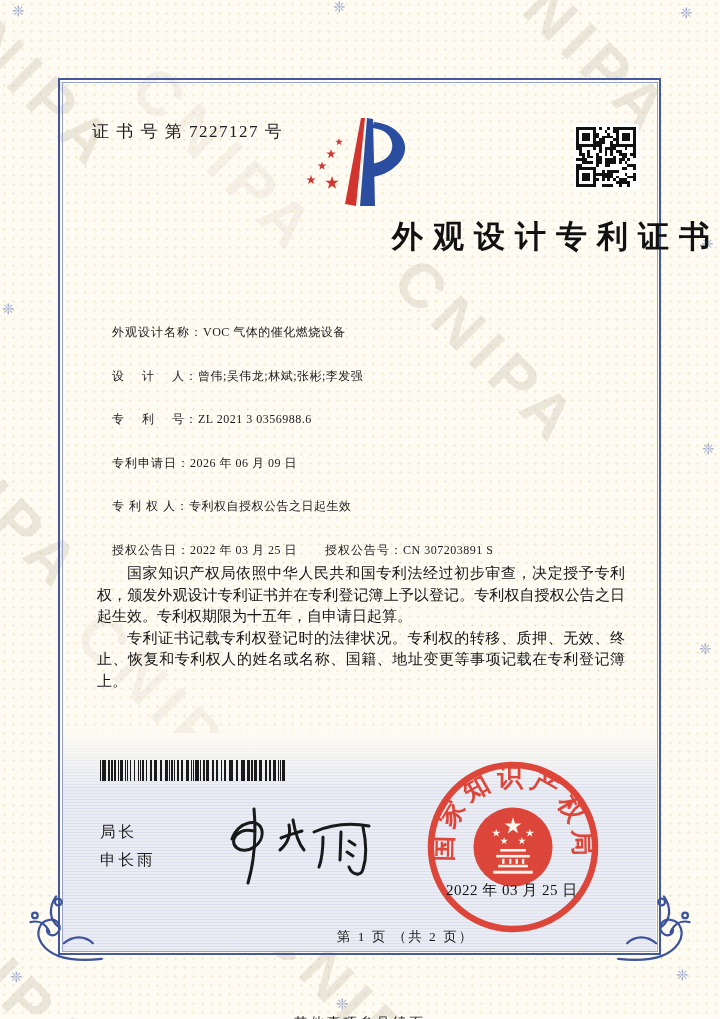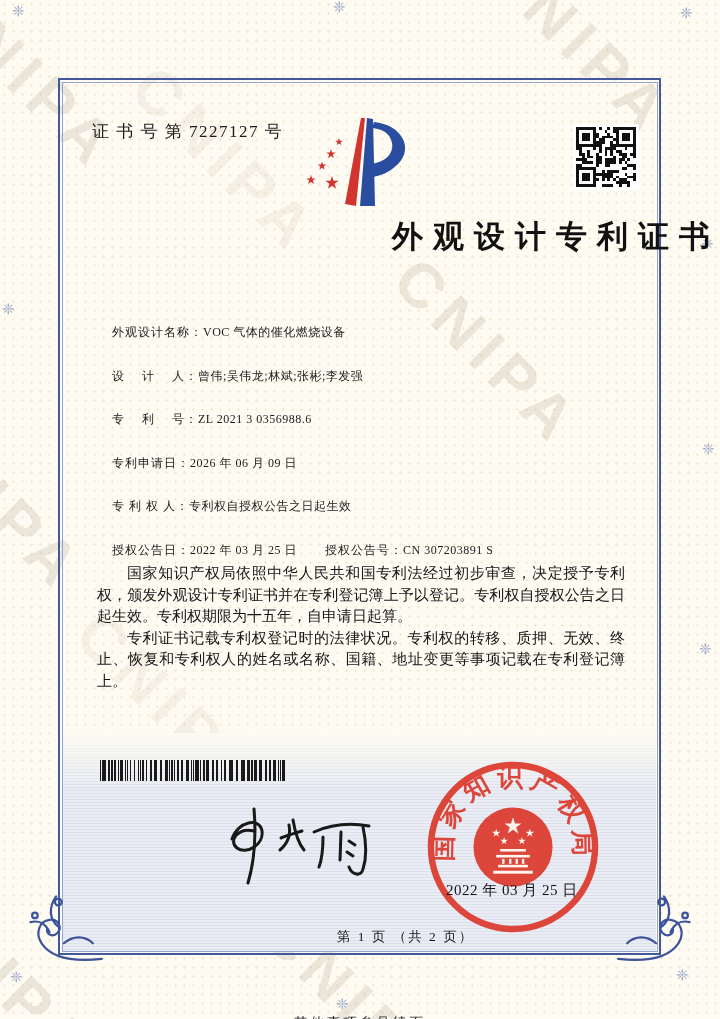--- a/index.html
+++ b/index.html
@@ -434,20 +434,24 @@
         <rect x="159" y="0" width="3" height="21" fill="#1a1a1a"></rect>
         <rect x="165" y="0" width="2" height="21" fill="#1a1a1a"></rect>
         <rect x="169" y="0" width="2" height="21" fill="#1a1a1a"></rect>
         <rect x="173" y="0" width="3" height="21" fill="#1a1a1a"></rect>
         <rect x="178" y="0" width="1" height="21" fill="#1a1a1a"></rect>
         <rect x="180" y="0" width="1" height="21" fill="#1a1a1a"></rect>
         <rect x="182" y="0" width="4" height="21" fill="#1a1a1a"></rect>
       </svg>
   </div>
 
+  <div class="signer">
+    <div>局长</div>
+    <div>申长雨</div>
+  </div>
 
   <div class="signature">
     <svg viewBox="0 0 195 95">
       <g fill="none" stroke="#191919" stroke-width="3" stroke-linecap="round">
         <path d="M30,42 C36,24 58,20 60,34 C62,48 44,58 35,51 C26,44 36,30 52,34"></path>
         <path d="M52,12 C54,35 53,62 46,86"></path>
         <path d="M87,28 C89,38 85,47 78,53"></path>
         <path d="M79,41 C86,38 94,36 100,34"></path>
         <path d="M91,23 C93,35 97,47 102,53"></path>
         <path d="M112,35 C130,27 150,26 167,29"></path>

